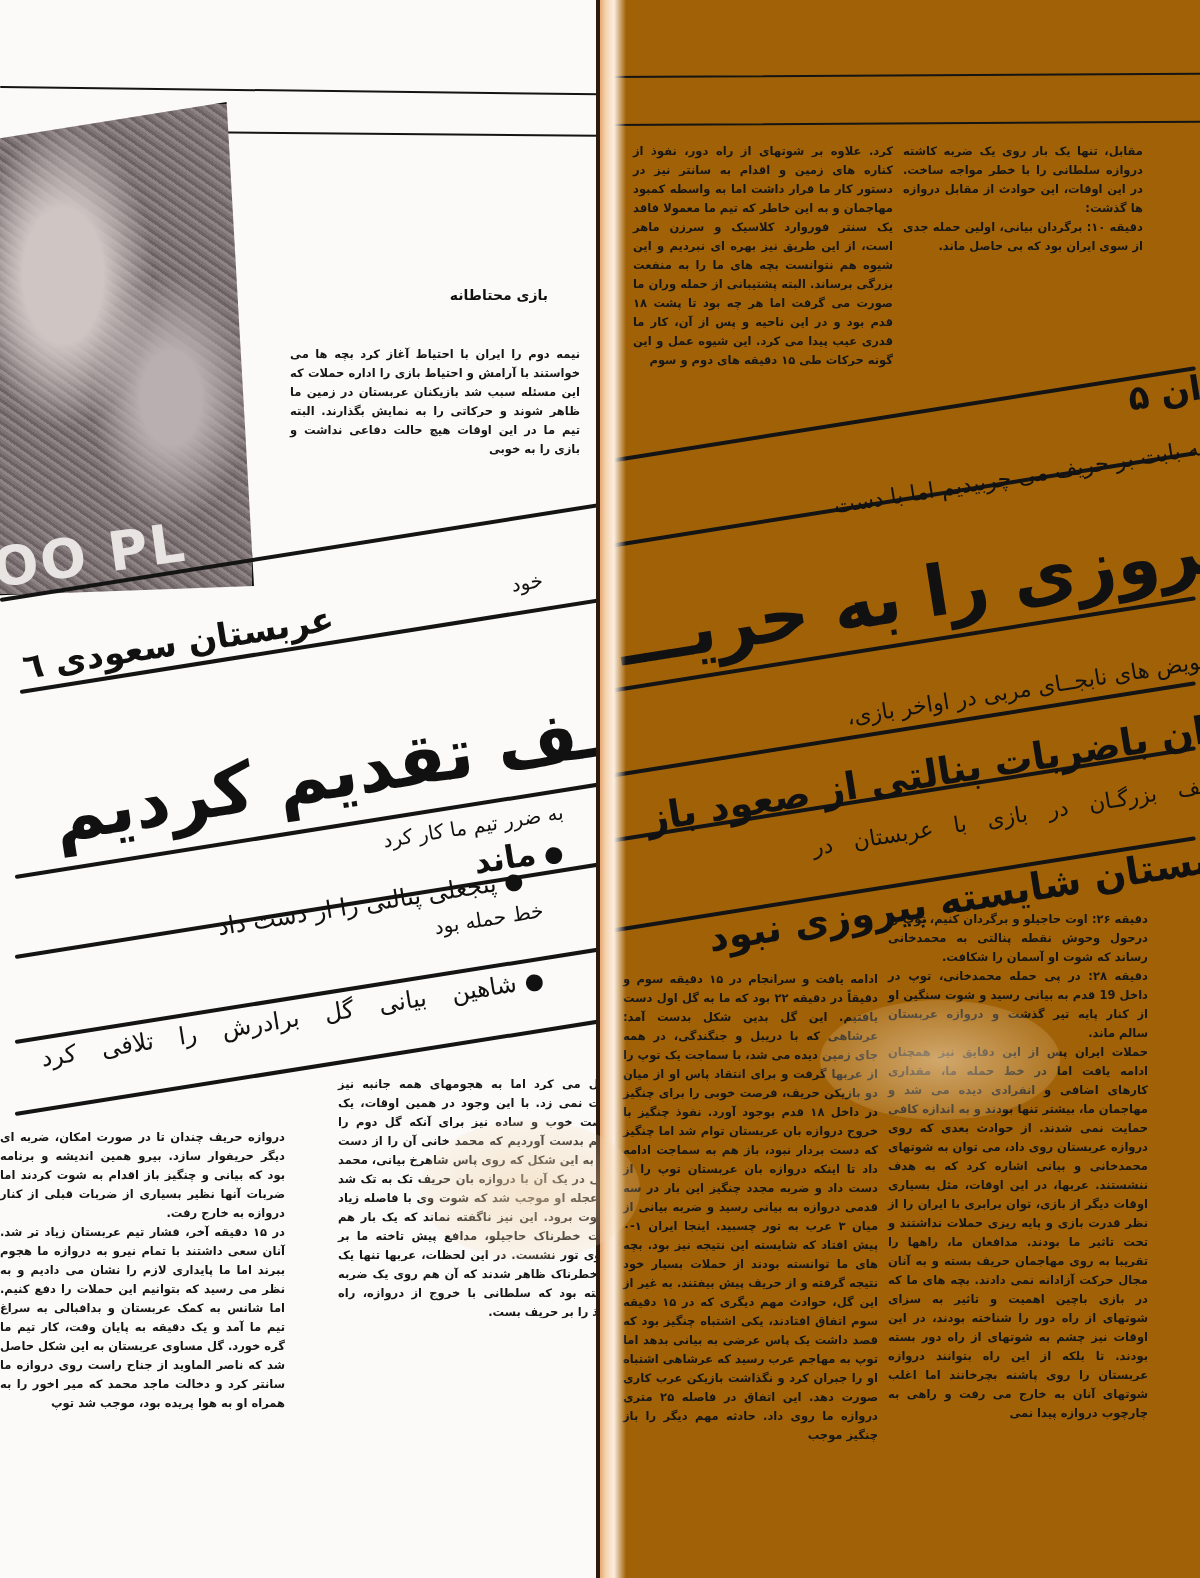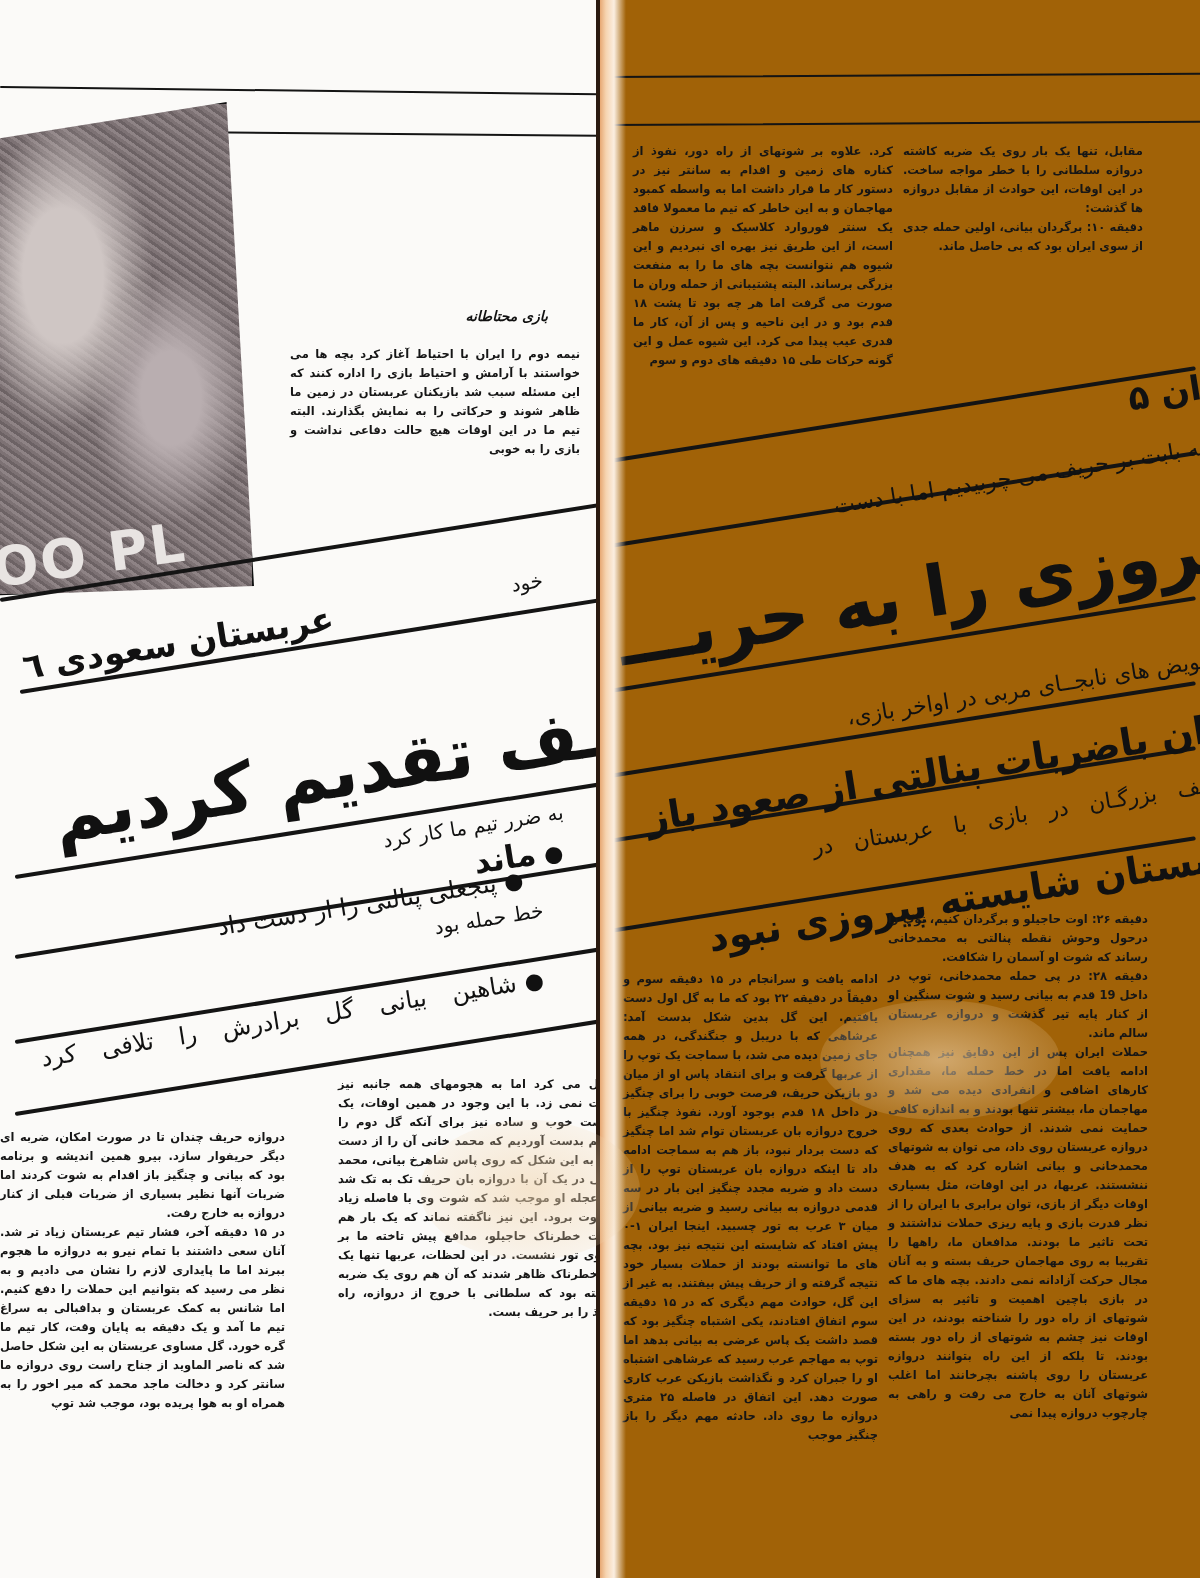--- a/index.html
+++ b/index.html
@@ -51,23 +51,23 @@
 <body>
 
 <div class="page page-left">
   <div class="rule thin" style="left:0;top:86px;width:600px;transform:rotate(0.7deg);"></div>
   <div class="rule thin" style="left:175px;top:131px;width:425px;transform:rotate(0.5deg);"></div>
 
   <div class="photo">
     <span class="photo-text">OO PL</span>
   </div>
 
-  <div class="sub" style="right:55px;top:308px;font-style:italic;">بازی محتاطانه</div>
+  <div class="sub" style="right:55px;top:287px;">بازی محتاطانه</div>
   <div class="col" style="left:290px;top:345px;width:290px;">
-    <p>نیمه دوم را ایران با احتیاط آغاز کرد بچه ها می خواستند با آرامش و احتیاط بازی را اداره کنند که این مسئله سبب شد بازیکنان عربستان در زمین ما ظاهر شوند و حرکاتی را به نمایش بگذارند. البته تیم ما در این اوقات هیچ حالت دفاعی نداشت و بازی را به خوبی</p>
+    <p>نیمه دوم را ایران با احتیاط آغاز کرد بچه ها می خواستند با آرامش و احتیاط بازی را اداره حملات که این مسئله سبب شد بازیکنان عربستان در زمین ما ظاهر شوند و حرکاتی را به نمایش بگذارند. البته تیم ما در این اوقات هیچ حالت دفاعی نداشت و بازی را به خوبی</p>
   </div>
 
   <div class="rule" style="left:0;top:598px;width:620px;transform:rotate(-9deg);"></div>
   <div class="rule" style="left:20px;top:690px;width:600px;transform:rotate(-9deg);"></div>
   <div class="rule" style="left:15px;top:875px;width:600px;transform:rotate(-9deg);"></div>
   <div class="rule" style="left:15px;top:955px;width:600px;transform:rotate(-9deg);"></div>
   <div class="rule" style="left:15px;top:1040px;width:600px;transform:rotate(-9deg);"></div>
   <div class="rule" style="left:15px;top:1112px;width:600px;transform:rotate(-9deg);"></div>
 
   <div class="hl score" style="right:270px;top:598px;transform:rotate(-9deg);">عربستان سعودی ٦</div>

